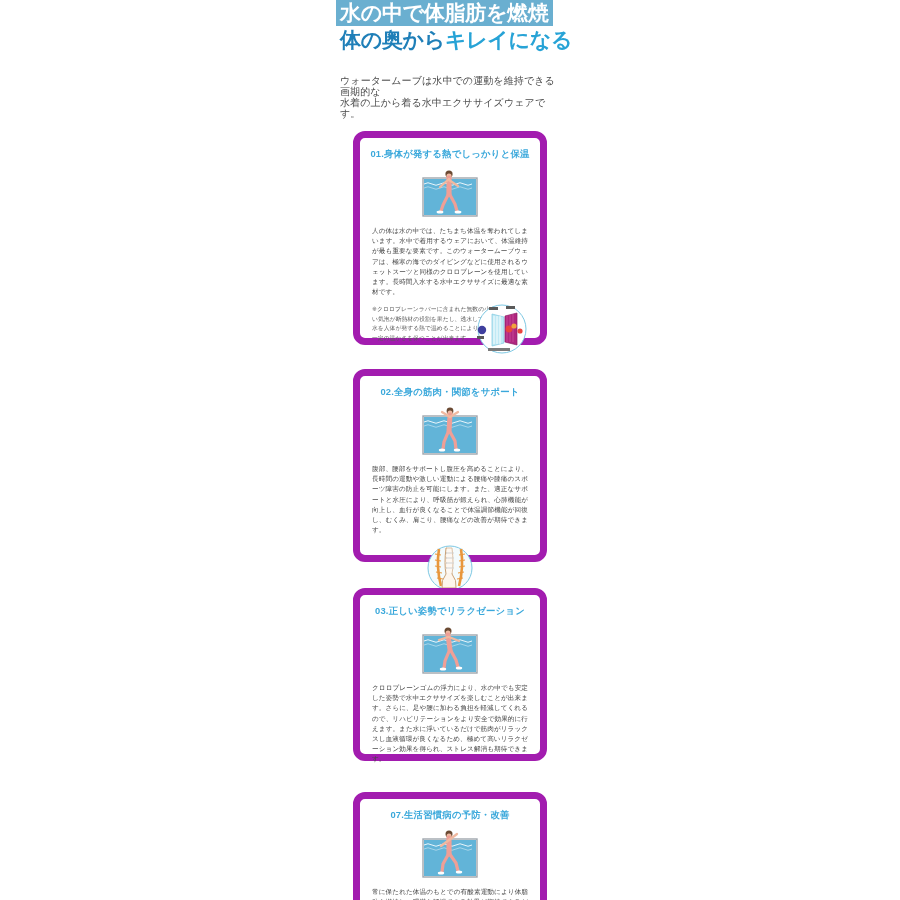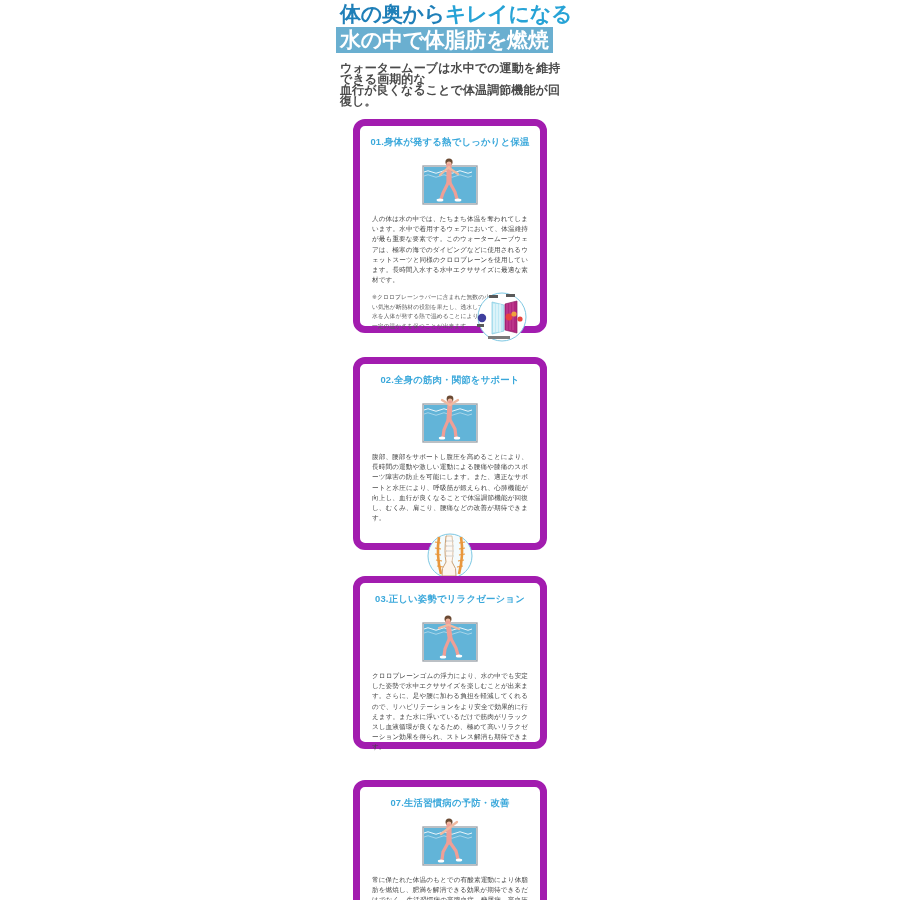--- a/index.html
+++ b/index.html
@@ -54,25 +54,25 @@
   .headline-line-2 {
     color: #1f7fb8;
     padding: 1px 3px 2px 4px;
     margin-top: 1px;
   }
   .headline-line-2 .accent {
     color: #27a3d6;
   }
 
   .lede {
-    margin: 10px 0 0 4px;
-    font-size: 12px;
+    margin: 22px 0 0 4px;
+    font-size: 10px;
     line-height: 11px;
     color: #4a4a4a;
-    font-weight: bold;
+    font-weight: normal;
     letter-spacing: 0.1px;
   }
   .lede span { display: block; }
 
   
   .card {
     position: relative;
     box-sizing: border-box;
     width: 194px;
     margin: 0 0 0 17px;
@@ -141,27 +141,27 @@
 
   svg { display: block; }
 </style>
 </head>
 <body>
 
 <div class="page">
   <div class="column">
 
     <div class="headline">
+      <span class="headline-line headline-line-1">水の中で体脂肪を燃焼！</span>
       <span class="headline-line headline-line-2"><span>体の奥から</span><span class="accent">キレイになる</span></span>
-      <span class="headline-line headline-line-1">水の中で体脂肪を燃焼！</span>
     </div>
 
     <div class="lede">
       <span>ウォータームーブは水中での運動を維持できる画期的な</span>
-      <span>血行が良くなることで体温調節機能が回復し。</span>
+      <span>水着の上から着る水中エクササイズウェアです。</span>
     </div>
 
     <div class="card card-1">
       <div class="card-title">01.身体が発する熱でしっかりと保温</div>
 
       <svg class="hero" width="62" height="50" viewBox="0 0 62 50">
         <rect x="5" y="12" width="52" height="36" fill="#62b4d8"></rect>
         <rect x="4" y="11" width="54" height="38" fill="none" stroke="#9fa6ad" stroke-width="1.4"></rect>
         <path d="M5 17 q4 -2.5 8 0 t8 0 t8 0 t8 0 t8 0 t8 0" fill="none" stroke="#ffffff" stroke-width="1" opacity="0.85"></path>
         <path d="M5 21 q4 -2.5 8 0 t8 0 t8 0 t8 0 t8 0 t8 0" fill="none" stroke="#ffffff" stroke-width="0.8" opacity="0.55"></path>

